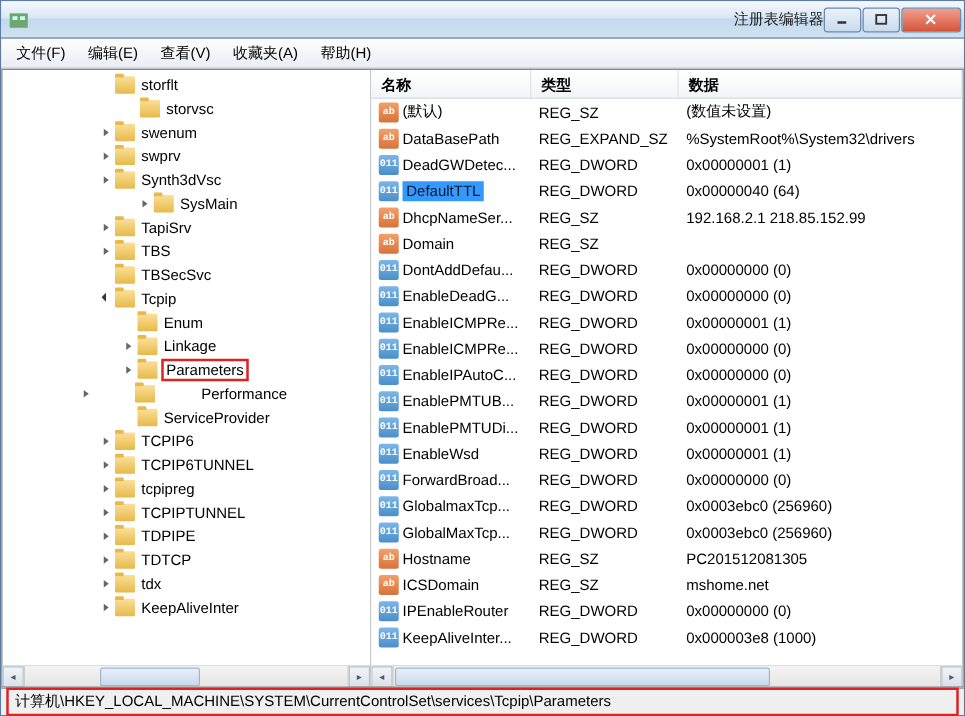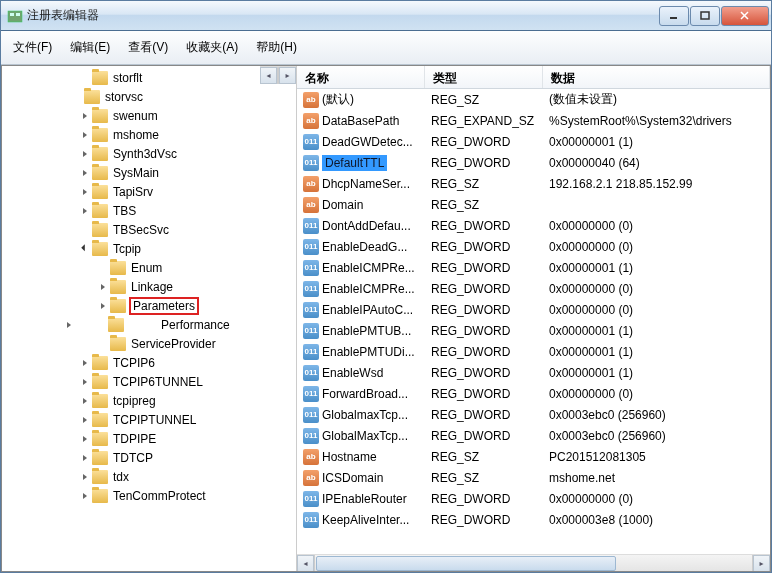--- a/index.html
+++ b/index.html
@@ -1,33 +1,33 @@
 <!DOCTYPE html>
 <html><head>
   <meta charset="utf-8">
   <style>
     * { margin: 0; padding: 0; box-sizing: border-box; font-family: "Microsoft YaHei", Tahoma, sans-serif; font-size: 12px; }
     body { background: #fff; width: 772px; height: 573px; overflow: hidden; }
     
     .window { border: 1px solid #5a7ca0; width: 772px; height: 573px; display: flex; flex-direction: column; background: #f0f0f0; }
     
-    .titlebar { height: 30px; background: linear-gradient(to bottom, #f5f9fd 0%, #d9e7f5 45%, #c3d9ee 50%, #d0e2f2 100%); display: flex; align-items: center; padding: 0 2px 0 6px; border-bottom: 1px solid #4b6e91; }
+    .titlebar { height: 30px; background: linear-gradient(to bottom, #f5f9fd 0%, #d9e7f5 45%, #c3d9ee 50%, #d0e2f2 100%); display: flex; align-items: center; padding: 0 2px 0 6px; border-bottom: 1px solid #4b6e91; text-align: right; }
     .titlebar-icon { width: 16px; height: 16px; margin-right: 4px; display: inline-flex; }
     .titlebar-title { flex: 1; color: #1a1a1a; }
     .win-controls { display: flex; gap: 1px; }
     .win-btn { width: 30px; height: 20px; border: 1px solid #6b8aad; border-radius: 3px; display: flex; align-items: center; justify-content: center; font-size: 10px; cursor: default; }
     .win-min, .win-max { background: linear-gradient(to bottom, #eaf2fb, #c8dbed); }
     .win-close { width: 48px; background: linear-gradient(to bottom, #f29f8d, #d6543b); color: #fff; }
     
-    .menubar { height: 34px; background: linear-gradient(to bottom, #fdfefe, #e9eef4); display: flex; align-items: center; padding: 0 4px; border-bottom: 1px solid #b8c4d0; gap: 2px; }
+    .menubar { height: 24px; background: linear-gradient(to bottom, #fdfefe, #e9eef4); display: flex; align-items: center; padding: 0 4px; border-bottom: 1px solid #b8c4d0; gap: 2px; }
     .menu-item { padding: 2px 8px; cursor: default; }
     
     .content { flex: 1; display: flex; background: #fff; border: 1px solid #888; margin: 0; overflow: hidden; }
     
-    .tree-panel { width: 295px; border-right: 1px solid #ccc; overflow: hidden; display: flex; flex-direction: row; }
+    .tree-panel { width: 295px; border-right: 1px solid #ccc; overflow: hidden; display: flex; flex-direction: column; }
     .tree-scroll { flex: 1; overflow: auto; }
     .tree { padding: 2px 0; }
     .tree-node { display: flex; align-items: center; height: 19px; padding-right: 4px; white-space: nowrap; cursor: default; }
     .arrow { width: 14px; height: 14px; display: inline-flex; align-items: center; justify-content: center; flex-shrink: 0; }
     .arrow-right::before { content: ""; border-left: 4px solid #666; border-top: 3px solid transparent; border-bottom: 3px solid transparent; }
     .arrow-down::before { content: ""; width: 0; height: 0; border-left: 5px solid #333; border-top: 5px solid transparent; transform: rotate(45deg) translate(-1px,0); }
     .folder-icon { width: 16px; height: 14px; margin-right: 3px; flex-shrink: 0; background: linear-gradient(to bottom, #fbe09a, #e7b94a); border-radius: 1px; position: relative; }
     .folder-icon::before { content: ""; position: absolute; top: -2px; left: 0; width: 7px; height: 3px; background: #e7b94a; border-radius: 1px 1px 0 0; }
     .tree-label { padding: 1px 2px; }
     .highlight-red { border: 2px solid #d22; padding: 0 2px; }
@@ -42,21 +42,21 @@
     .list-header .col { padding: 4px 8px; border-right: 1px solid #e0e4e8; cursor: default; font-weight: bold; }
     .col-name { width: 128px; flex-shrink: 0; }
     .col-type { width: 118px; flex-shrink: 0; }
     .col-data { flex: 1; }
     .list-body { flex: 1; overflow: auto; }
     .list-row { display: flex; align-items: center; height: 21px; cursor: default; }
     .list-row .cell { padding: 2px 6px 2px 6px; overflow: hidden; text-overflow: ellipsis; white-space: nowrap; }
     .cell-name { width: 128px; flex-shrink: 0; display: flex; align-items: center; gap: 3px; }
     .cell-type { width: 118px; flex-shrink: 0; }
     .cell-data { flex: 1; }
-    .reg-icon { width: 16px; height: 16px; flex-shrink: 0; border-radius: 2px; display: flex; align-items: center; justify-content: center; font-size: 8px; font-weight: bold; color: #fff; }
+    .reg-icon { width: 16px; height: 16px; flex-shrink: 0; border-radius: 2px; display: flex; align-items: center; justify-content: center; font-size: 8px; font-weight: bold; color: #fff; font-family: Liberation Mono, monospace; }
     .reg-icon.str { background: linear-gradient(to bottom,#f3a06a,#d6733a); }
     .reg-icon.bin { background: linear-gradient(to bottom,#7db6e8,#4a8fc9); }
     .list-row.selected .cell-name .name-txt { background: #3399ff; color: #0f172a; padding: 1px 3px; }
     
     .statusbar { height: 22px; border-top: 1px solid #888; display: flex; align-items: center; padding: 0 4px; background: #f0f0f0; }
     .statusbar .path { flex: 1; padding: 1px 3px; }
     .status-wrap { border: 2px solid #d22; padding: 0 2px; flex: 1; display: flex; }
   </style>
 </head>
 <body>
@@ -103,41 +103,41 @@
   <div class="content">
 
     <div class="tree-panel">
       <div class="tree-scroll">
         <div class="tree" id="tree">
             <div class="tree-node" style="padding-left: 76px;">
               <span class="arrow "></span>
               <span class="folder-icon"></span>
               <span class="tree-label">storflt</span>
             </div>
-            <div class="tree-node" style="padding-left: 68px;">
+            <div class="tree-node" style="padding-left: 68px; margin-left: 28px;">
               <span class="arrow "></span>
               <span class="folder-icon"></span>
               <span class="tree-label">storvsc</span>
             </div>
-            <div class="tree-node" style="padding-left: 76px;">
+            <div class="tree-node" style="padding-left: 48px; margin-left: 28px;">
               <span class="arrow arrow-right"></span>
               <span class="folder-icon"></span>
               <span class="tree-label">swenum</span>
             </div>
             <div class="tree-node" style="padding-left: 76px;">
               <span class="arrow arrow-right"></span>
               <span class="folder-icon"></span>
-              <span class="tree-label">mshome</span>
+              <span class="tree-label">swprv</span>
             </div>
             <div class="tree-node" style="padding-left: 76px;">
               <span class="arrow arrow-right"></span>
               <span class="folder-icon"></span>
               <span class="tree-label">Synth3dVsc</span>
             </div>
-            <div class="tree-node" style="padding-left: 76px;">
+            <div class="tree-node" style="padding-left: 107px;">
               <span class="arrow arrow-right"></span>
               <span class="folder-icon"></span>
               <span class="tree-label">SysMain</span>
             </div>
             <div class="tree-node" style="padding-left: 76px;">
               <span class="arrow arrow-right"></span>
               <span class="folder-icon"></span>
               <span class="tree-label">TapiSrv</span>
             </div>
             <div class="tree-node" style="padding-left: 76px;">
@@ -211,21 +211,21 @@
               <span class="tree-label">TDTCP</span>
             </div>
             <div class="tree-node" style="padding-left: 76px;">
               <span class="arrow arrow-right"></span>
               <span class="folder-icon"></span>
               <span class="tree-label">tdx</span>
             </div>
             <div class="tree-node" style="padding-left: 76px;">
               <span class="arrow arrow-right"></span>
               <span class="folder-icon"></span>
-              <span class="tree-label">TenCommProtect</span>
+              <span class="tree-label">KeepAliveInter</span>
             </div>
           </div>
       </div>
       <div class="hscroll-fake">
         <div class="hscroll-btn">◂</div>
         <div class="hscroll-track">
             <div class="hscroll-thumb" style="left:60px; width:80px;"></div>
           </div>
         <div class="hscroll-btn">▸</div>
       </div>
@@ -411,14 +411,19 @@
         <div class="hscroll-btn">◂</div>
         <div class="hscroll-track">
             <div class="hscroll-thumb" style="left:1px; width:300px;"></div>
           </div>
         <div class="hscroll-btn">▸</div>
       </div>
     </div>
 
   </div>
 
+  <div class="statusbar">
+    <div class="status-wrap">
+      <span class="path">计算机\HKEY_LOCAL_MACHINE\SYSTEM\CurrentControlSet\services\Tcpip\Parameters</span>
+    </div>
+  </div>
 
 </div>
 
 </body></html>

